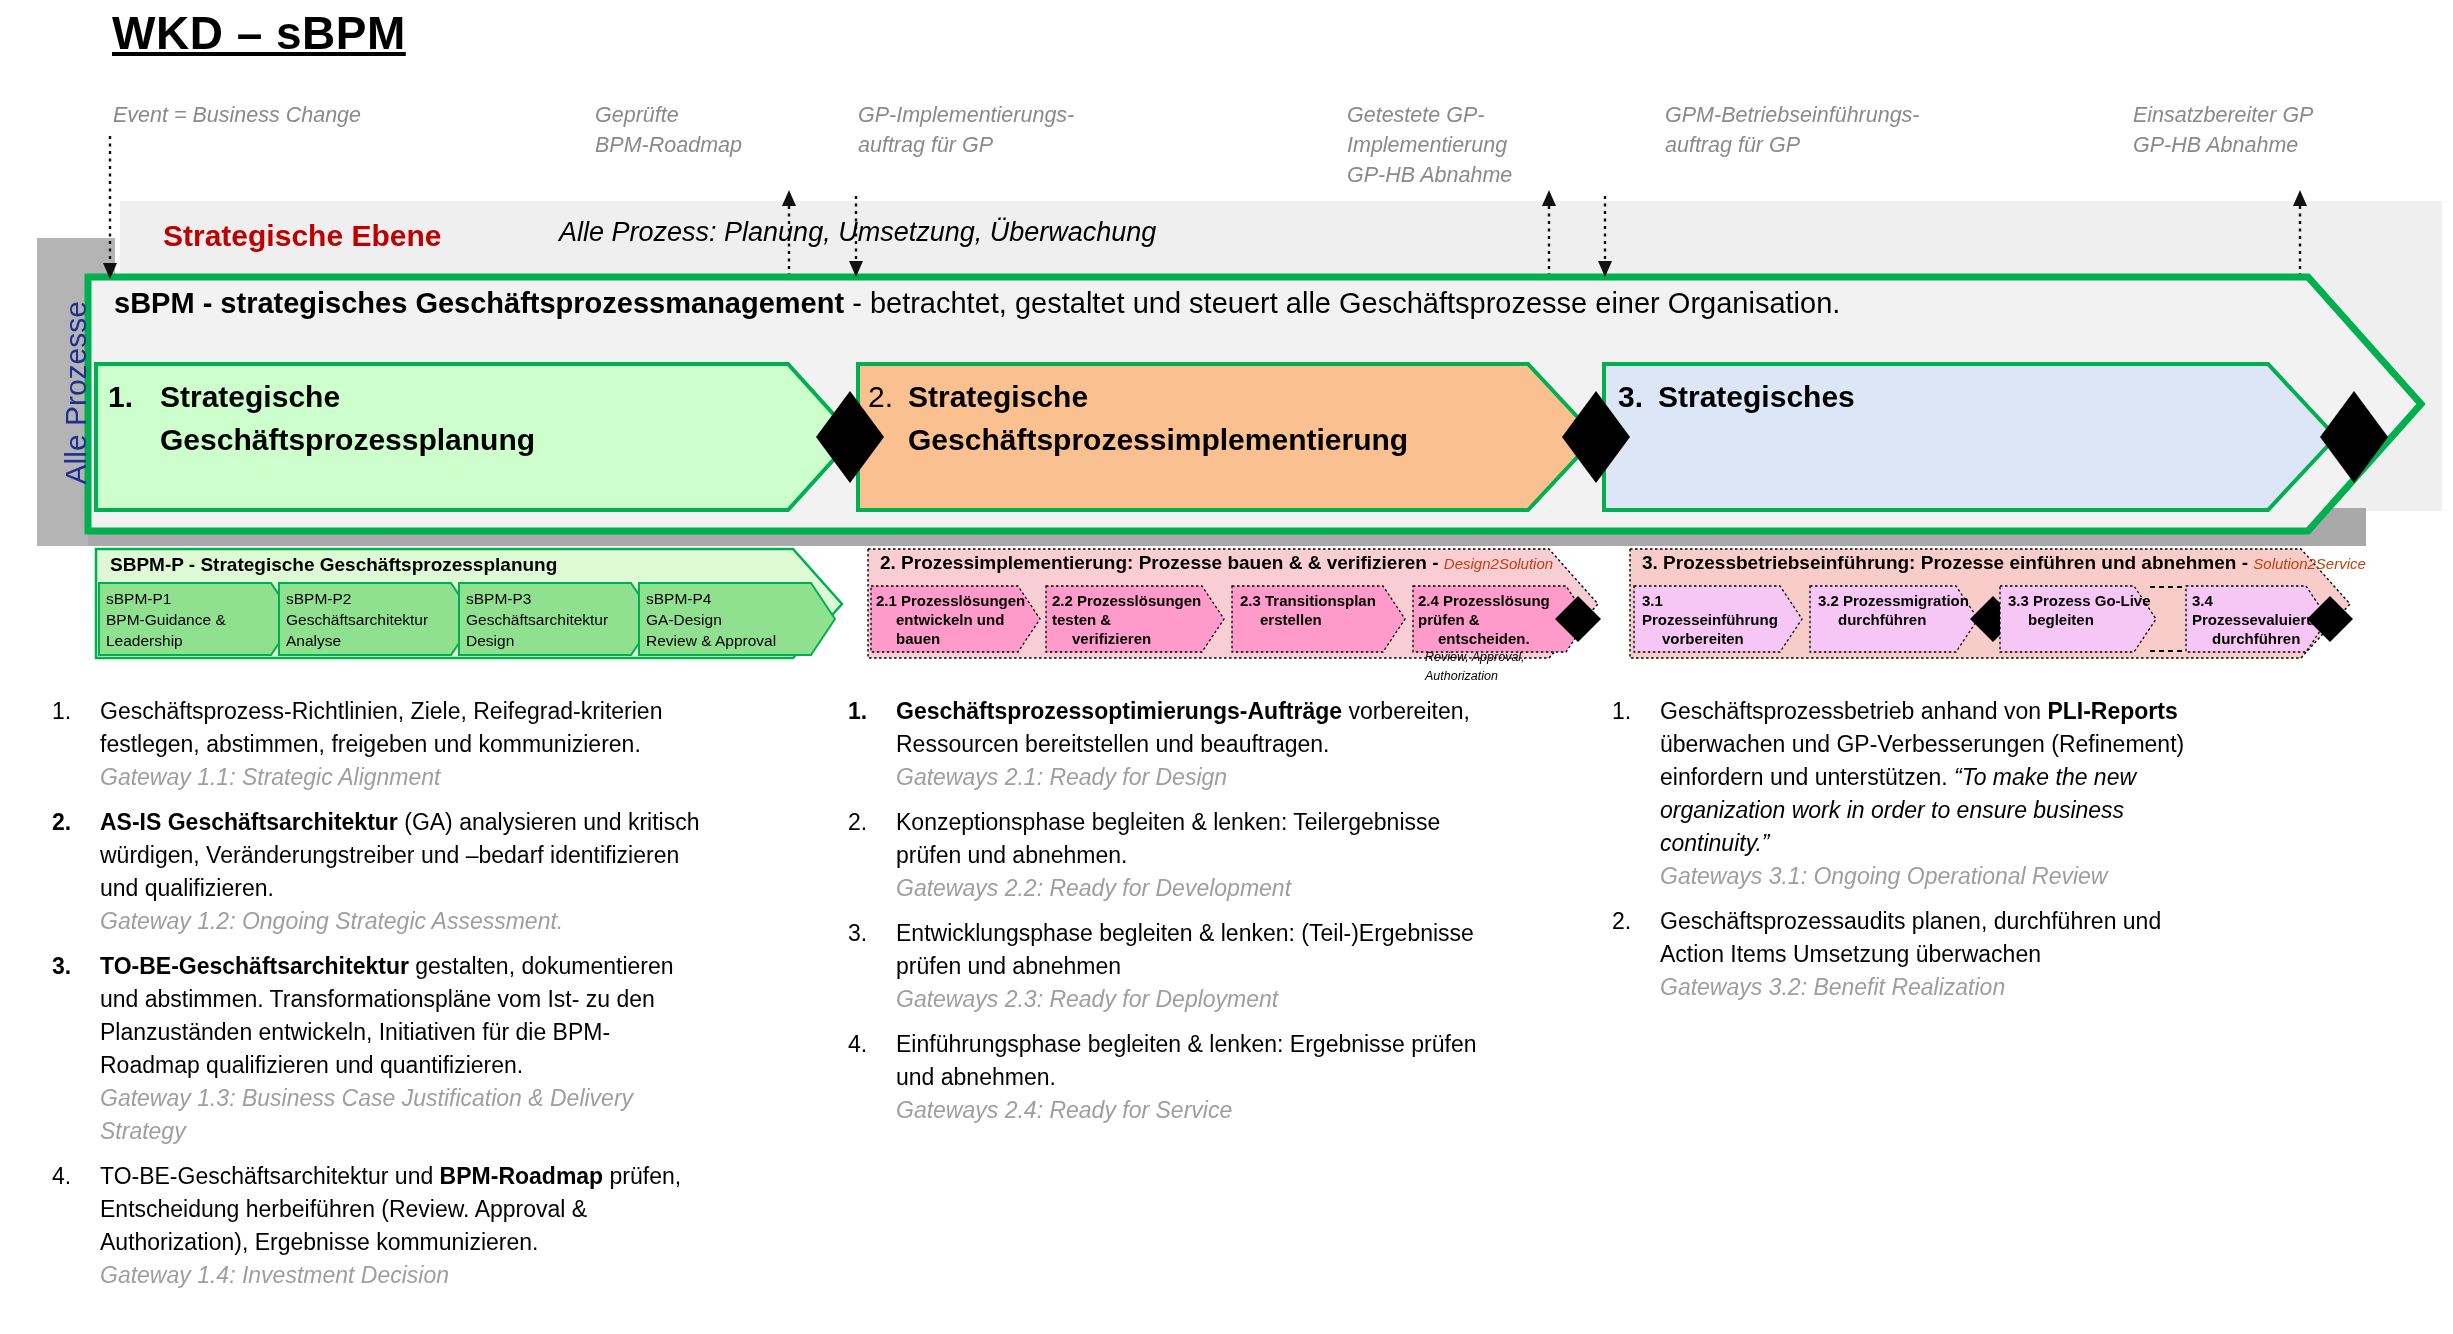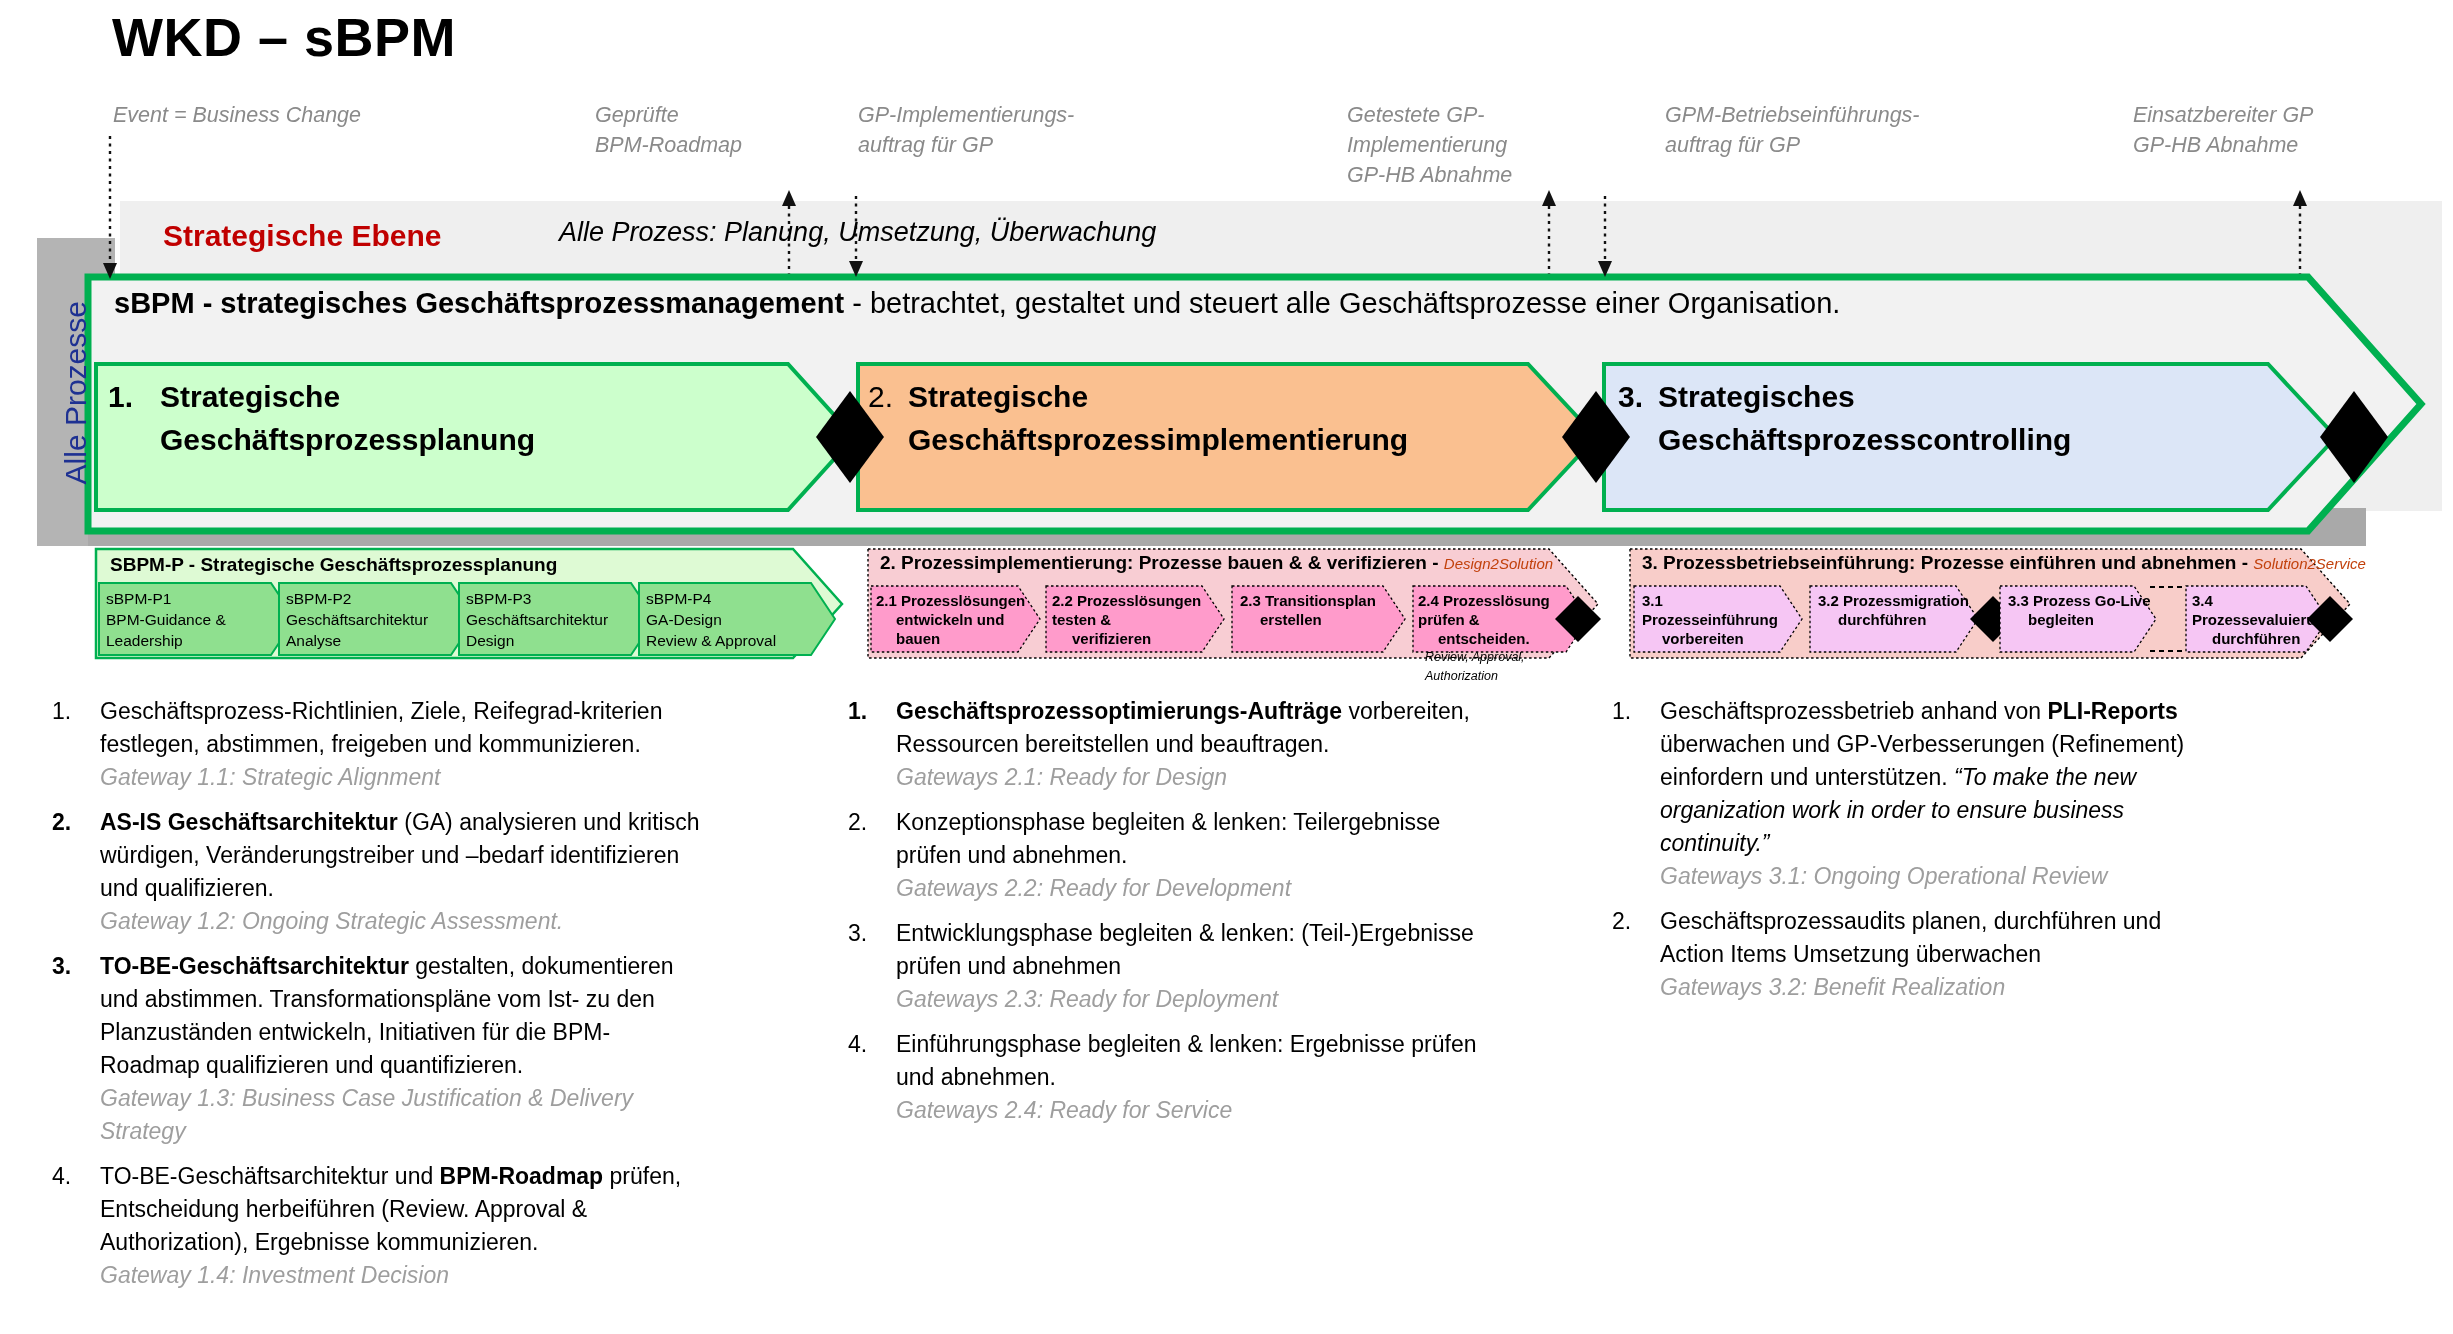--- a/index.html
+++ b/index.html
@@ -1,21 +1,21 @@
 <!DOCTYPE html>
 <html><head>
 <meta charset="utf-8">
 <style>
   html,body{margin:0;padding:0;background:#fff;}
   #canvas{position:relative;width:2453px;height:1334px;background:#fff;overflow:hidden;
           font-family:"Liberation Sans", sans-serif;color:#000;}
   .abs{position:absolute;}
   .b{font-weight:bold;}
   .i{font-style:italic;}
-  #title{left:112px;top:6px;font-size:54px;font-weight:bold;letter-spacing:.5px;}
+  #title{left:112px;top:6px;font-size:46px;font-weight:bold;letter-spacing:.5px;text-decoration:underline;}
   .toplabel{top:100px;font-size:21.5px;line-height:30px;font-style:italic;color:#8a8a8a;white-space:pre-line;}
   #level-label{left:163px;top:219px;font-size:30px;font-weight:bold;color:#c00000;}
   #scope-note{left:540px;top:217px;font-size:27px;font-style:italic;color:#000;margin-left:19px;}
   #side-label{left:40px;top:252px;width:72px;height:282px;display:flex;align-items:center;justify-content:center;
               color:#1e3192;font-size:30px;}
   #side-label span{writing-mode:vertical-rl;transform:rotate(180deg);white-space:nowrap;}
   #banner-title{left:114px;top:287px;width:2160px;font-size:29px;}
   .phase-text{top:375px;display:flex;font-size:30px;font-weight:bold;line-height:43px;}
   .phase-text .pnum{flex:none;}
   .pn1{width:52px;} .pn2{width:40px;font-weight:normal;} .pn3{width:40px;}
@@ -125,21 +125,20 @@
     <span class="pnum pn2">2.</span>
     <span>
         <div>Strategische</div>
         <div>Geschäftsprozessimplementierung</div>
       </span>
   </div>
   <div class="abs phase-text" style="left:1618px">
     <span class="pnum pn3 b">3.</span>
     <span>
         <div>Strategisches</div>
-        <div>Geschäftsprozesscontrolling</div>
       </span>
   </div>
 
   <div class="abs barhdr" style="left:110px;top:554px"><span class="b">SBPM-P - Strategische Geschäftsprozessplanung</span><span class="hdr-it"></span></div>
   <div class="abs barhdr" style="left:880px;top:552px"><span class="b">2. Prozessimplementierung: Prozesse bauen &amp; &amp; verifizieren - </span><span class="hdr-it">Design2Solution</span></div>
   <div class="abs barhdr" style="left:1642px;top:552px"><span class="b">3. Prozessbetriebseinführung: Prozesse einführen und abnehmen - </span><span class="hdr-it">Solution2Service</span></div>
 
   <div class="abs gstep" style="left:106px;width:160px">
       <div>sBPM-P1</div>
       <div>BPM-Guidance &amp;</div>

